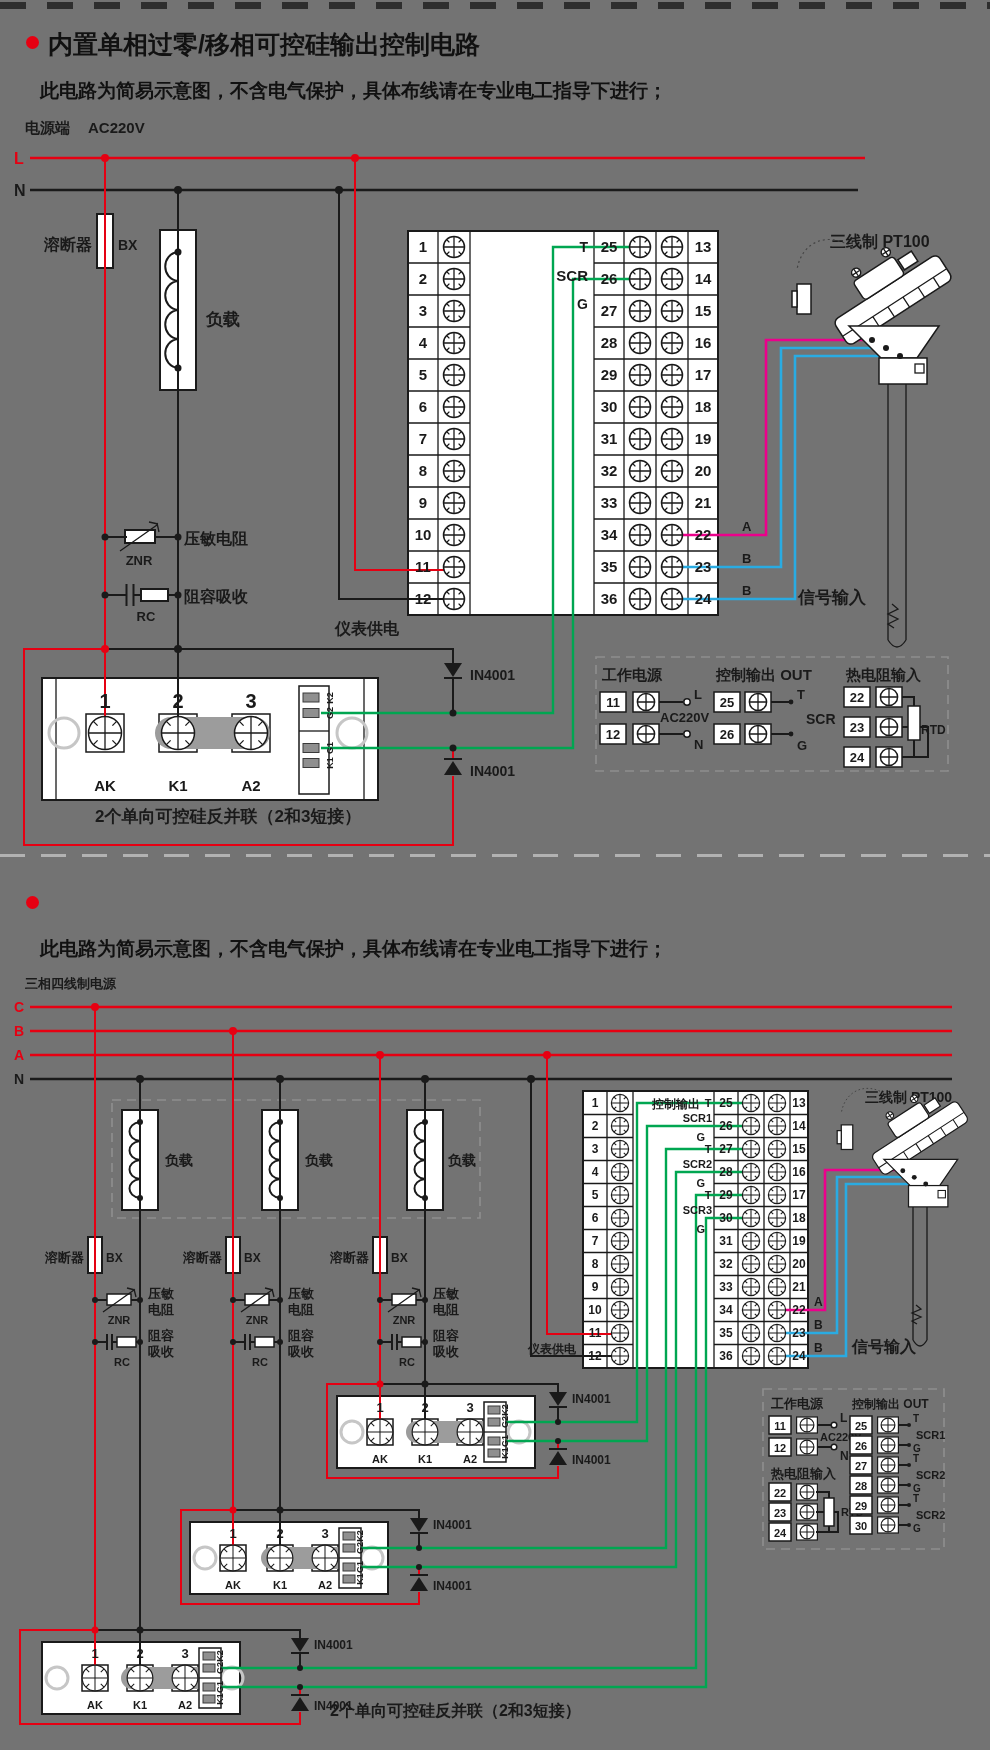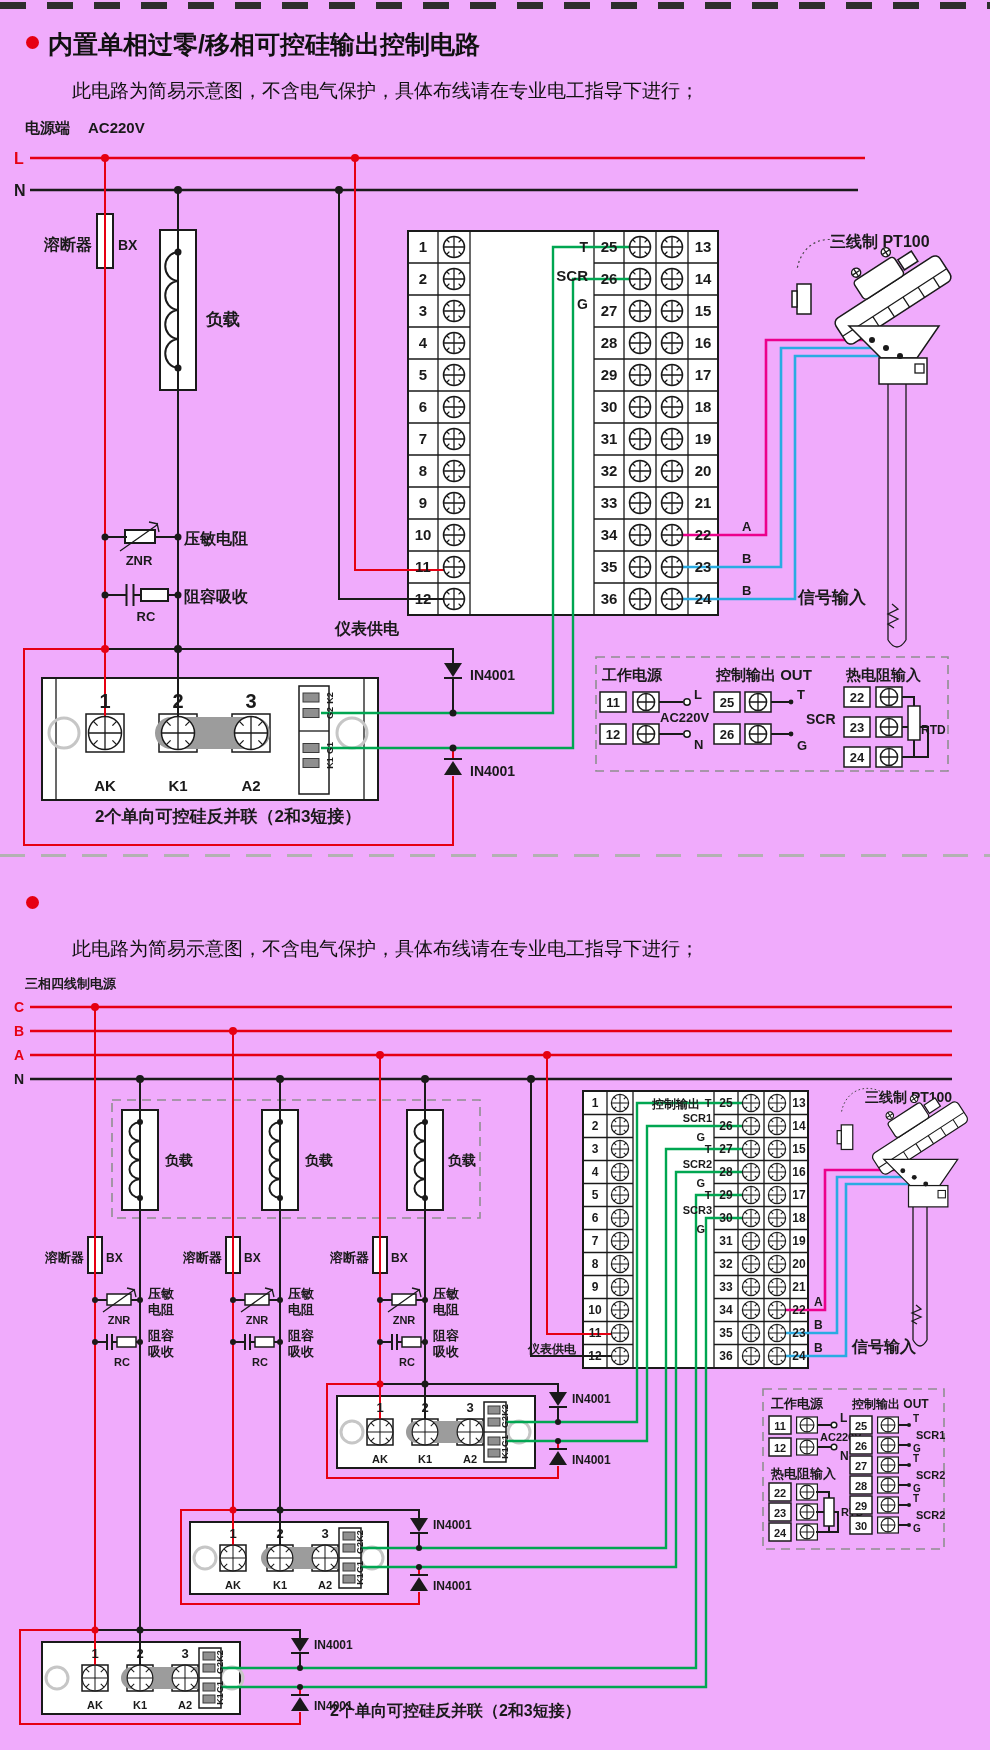--- a/index.html
+++ b/index.html
@@ -1,24 +1,24 @@
 <!DOCTYPE html>
 <html><head>
 <meta charset="utf-8">
 <style>
   html,body{margin:0;padding:0;background:#fff;}
-  .page{position:relative;width:990px;height:1750px;background:#f0abfc;overflow:hidden;
+  .page{position:relative;width:990px;height:1750px;background:#737373;overflow:hidden;
         font-family:"Liberation Sans","DejaVu Sans",sans-serif;}
   .topdash{position:absolute;top:2px;left:0;width:100%;height:7px;
      background:repeating-linear-gradient(90deg,#2e2e2e 0 26px,transparent 26px 47px);}
   .divdash{position:absolute;top:854px;left:0;width:100%;height:3px;
      background:repeating-linear-gradient(90deg,#b2b2b2 0 25px,transparent 25px 41px);}
   .sec-title{position:absolute;left:48px;font-size:25px;font-weight:bold;color:#111;white-space:nowrap;}
   .bullet{position:absolute;left:26px;width:13px;height:13px;border-radius:50%;background:#e60012;}
-  .sub{position:absolute;left:40px;font-size:19px;font-weight:normal;color:#111;white-space:nowrap;margin-left:32px;}
+  .sub{position:absolute;left:40px;font-size:19px;font-weight:bold;color:#111;white-space:nowrap;}
   svg{position:absolute;left:0;}
   svg text{font-weight:bold;fill:#1a1a1a;font-family:"Liberation Sans","DejaVu Sans",sans-serif;}
   .f9{font-size:9px}.f10{font-size:10px}.f11{font-size:11px}.f12{font-size:12px}.f13{font-size:13px}
   .f14{font-size:14px}.f15{font-size:15px}.f16{font-size:16px}.f17{font-size:17px}.f20{font-size:20px}
   .mid{text-anchor:middle}.end{text-anchor:end}.redt{fill:#e60012}
   .wk{stroke:#1a1a1a;stroke-width:2;fill:none}
   .wk25{stroke:#1a1a1a;stroke-width:2.6;fill:none}
   .wr{stroke:#e60012;stroke-width:2;fill:none}
   .wr25{stroke:#e60012;stroke-width:2.6;fill:none}
   .wg{stroke:#00a651;stroke-width:2.4;fill:none}

